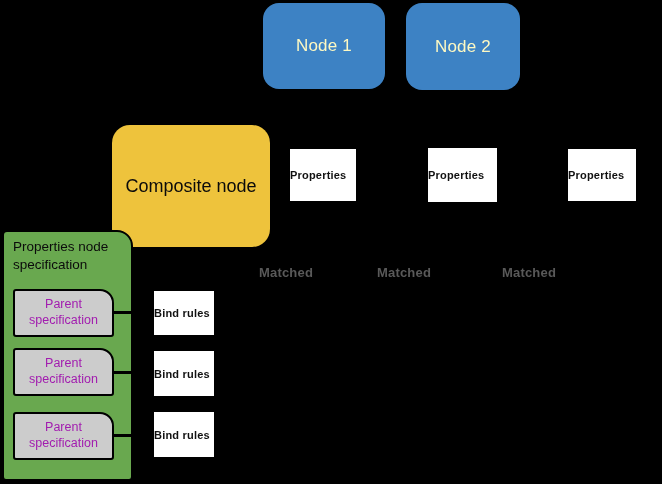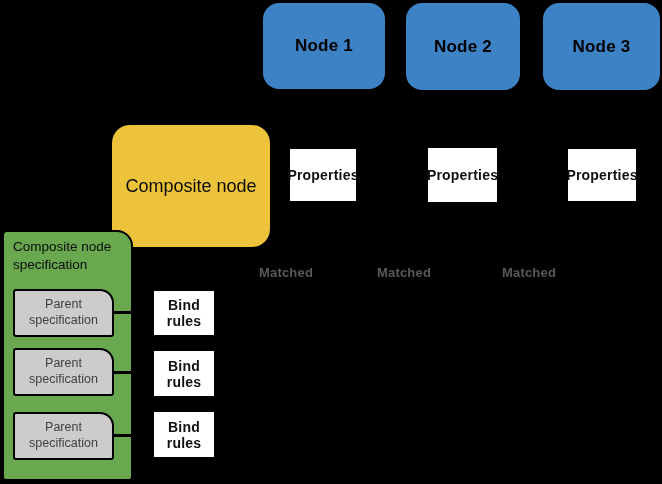--- a/index.html
+++ b/index.html
@@ -8,21 +8,21 @@
     width:662px;height:484px;
     background:var(--bg,#000);
     font-family:"Liberation Sans","DejaVu Sans",sans-serif;
     overflow:hidden;
   }
   .abs{position:absolute;box-sizing:border-box;}
   .node{
     background:var(--node-blue);
     border-radius:16px;
     display:flex;align-items:center;justify-content:center;
-    color:#000000;font-size:17px;letter-spacing:.2px;font-weight:bold;
+    color:#fef9c3;font-size:17px;letter-spacing:.2px;
   }
   .composite{
     background:var(--composite-yellow);
     border-radius:18px;
     display:flex;align-items:center;justify-content:center;
     color:#0b0b0b;font-size:18px;margin-left:40px;
   }
   .spec-panel{
     background:var(--spec-green);
     border:2px solid var(--outline);
@@ -30,26 +30,26 @@
   }
   .spec-title{
     position:absolute;left:9px;top:6px;right:8px;
     color:#0b0b0b;font-size:13.5px;line-height:1.3;
   }
   .parent-box{
     background:var(--parent-gray);
     border:2px solid var(--outline);
     border-radius:3px 14px 3px 3px;
     display:flex;align-items:center;justify-content:center;text-align:center;
-    color:#404040;font-size:12.5px;line-height:1.25;
+    color:#a21caf;font-size:12.5px;line-height:1.25;
   }
   .white-box{
     background:var(--box-white);
-    display:flex;align-items:center;justify-content:center;text-align:center;
-    color:#111;font-size:14px;font-weight:600;letter-spacing:.2px;
+    display:flex;align-items:center;text-align:center;
+    color:#111;font-size:11px;font-weight:600;letter-spacing:.2px;
   }
   .stub{
     background:var(--outline);
     height:3px;
   }
   .matched{
     color:var(--matched-gray);
     font-size:13px;font-weight:600;letter-spacing:.2px;
     transform:translateX(-50%);
     white-space:nowrap;
@@ -59,44 +59,41 @@
 <body>
 
 <div id="canvas">
 
   <div class="abs node" style="left:263px;top:3px;width:122px;height:86px;">
     <span>Node 1</span>
   </div>
   <div class="abs node" style="left:406px;top:3px;width:114px;height:87px;">
     <span>Node 2</span>
   </div>
-  <div class="abs node" style="left:543px;top:3px;width:117px;height:87px;">
-    <span>Node 3</span>
-  </div>
 
   <div class="abs composite" style="left:72px;top:125px;width:158px;height:122px;">
     <span>Composite node</span>
   </div>
 
   <div class="abs white-box" style="left:290px;top:149px;width:66px;height:52px;">
     <span>Properties</span>
   </div>
   <div class="abs white-box" style="left:428px;top:148px;width:69px;height:54px;">
     <span>Properties</span>
   </div>
   <div class="abs white-box" style="left:568px;top:149px;width:68px;height:52px;">
     <span>Properties</span>
   </div>
 
   <div class="abs matched" style="left:286px;top:265px;">Matched</div>
   <div class="abs matched" style="left:404px;top:265px;">Matched</div>
   <div class="abs matched" style="left:529px;top:265px;">Matched</div>
 
   <div class="abs spec-panel" style="left:2px;top:230px;width:131px;height:251px;">
-    <div class="spec-title">Composite node specification</div>
+    <div class="spec-title">Properties node specification</div>
   </div>
 
   <div class="abs stub" style="left:110px;top:311px;width:44px;"></div>
   <div class="abs stub" style="left:110px;top:371px;width:44px;"></div>
   <div class="abs stub" style="left:110px;top:434px;width:44px;"></div>
 
   <div class="abs parent-box" style="left:13px;top:289px;width:101px;height:48px;">
     <span>Parent specification</span>
   </div>
   <div class="abs parent-box" style="left:13px;top:348px;width:101px;height:48px;">

